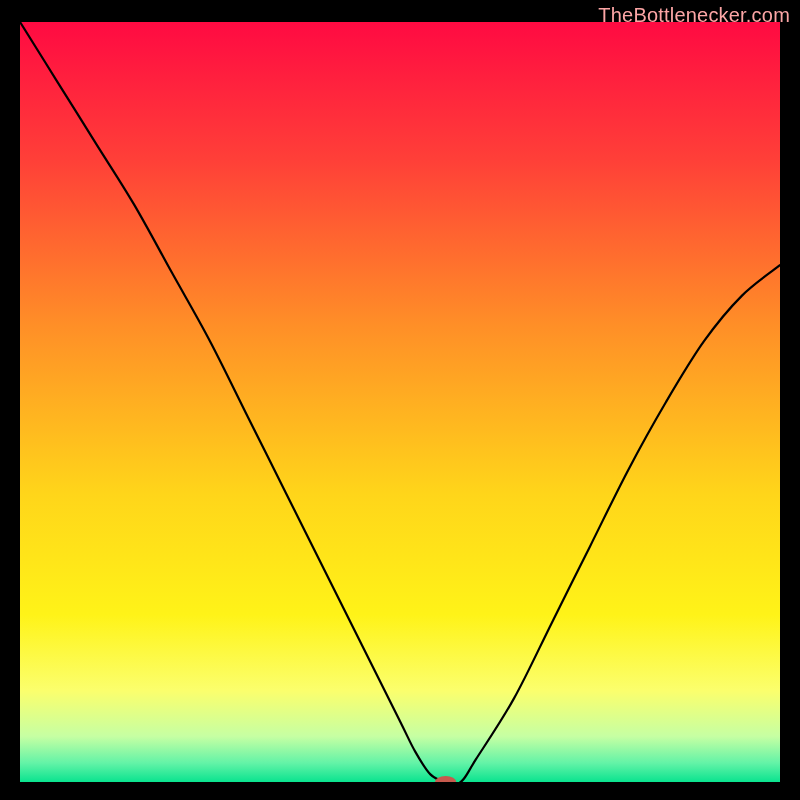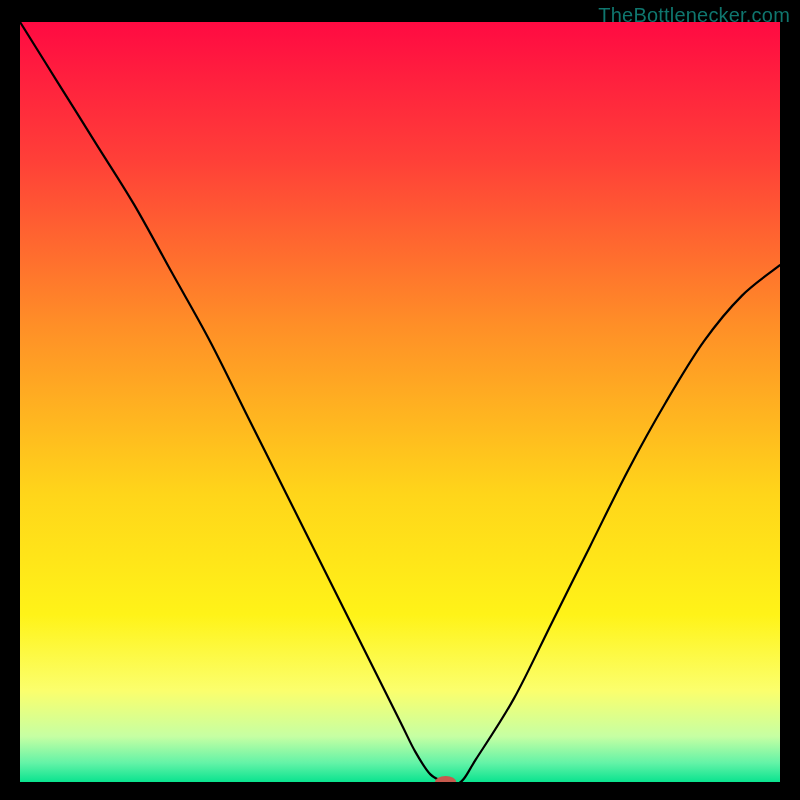--- a/index.html
+++ b/index.html
@@ -14,21 +14,21 @@
   .frame {
     position: relative;
     width: 800px;
     height: 800px;
     background: #000;
   }
   .attribution {
     position: absolute;
     top: 4px;
     right: 10px;
-    color: #0f766e;
+    color: #fca5a5;
     font-size: 20px;
     font-weight: 500;
     letter-spacing: 0.2px;
     z-index: 5;
   }
   .plot-area {
     position: absolute;
     left: 20px;
     top: 22px;
     width: 760px;

